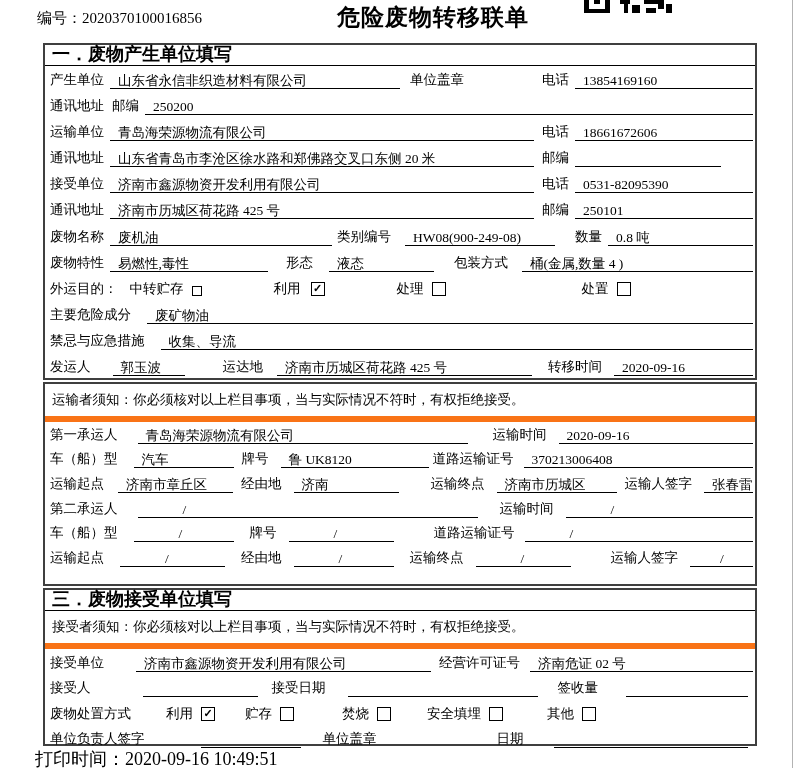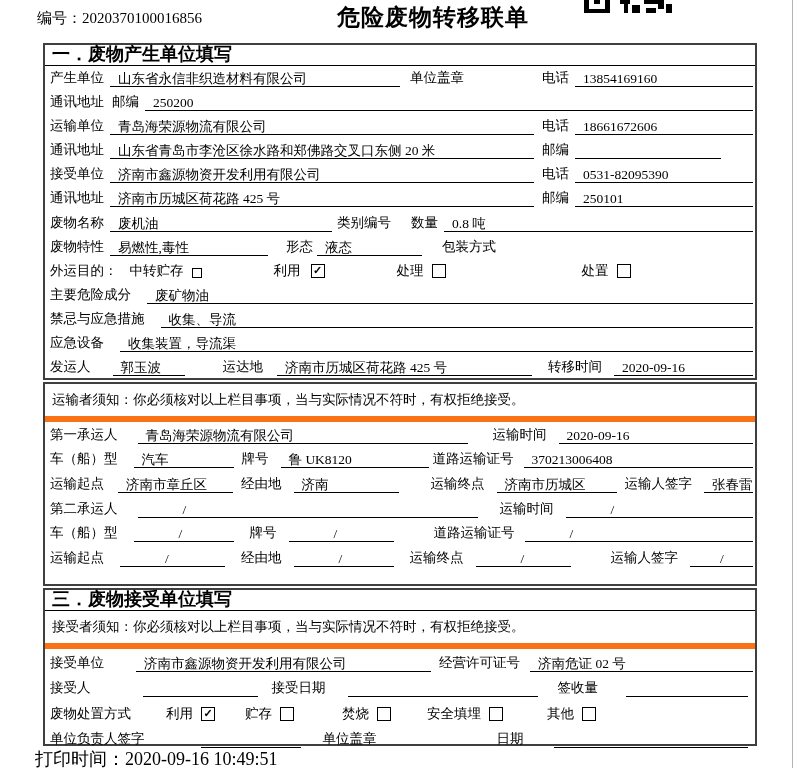--- a/index.html
+++ b/index.html
@@ -96,30 +96,32 @@
         <span class="lbl">通讯地址</span>
         <span class="u" style="width:424px;margin-left:6px">济南市历城区荷花路 425 号</span>
         <span class="lbl" style="margin-left:8px">邮编</span>
         <span class="u fx" style="margin-left:6px">250101</span>
       </div>
 
       <div class="row">
         <span class="lbl">废物名称</span>
         <span class="u" style="width:222px;margin-left:6px">废机油</span>
         <span class="lbl" style="margin-left:5px">类别编号</span>
+        <span class="u" style="width:150px;margin-left:14px">HW08(900-249-08)</span>
         <span class="lbl" style="margin-left:20px">数量</span>
         <span class="u fx" style="margin-left:6px">0.8 吨</span>
       </div>
 
       <div class="row">
         <span class="lbl">废物特性</span>
         <span class="u" style="width:158px;margin-left:6px">易燃性,毒性</span>
         <span class="lbl" style="margin-left:18px">形态</span>
-        <span class="u" style="width:105px;margin-left:4px">液态</span>
+        <span class="u" style="width:105px;margin-left:16px">液态</span>
         <span class="lbl" style="margin-left:20px">包装方式</span>
+        <span class="u fx" style="margin-left:14px">桶(金属,数量 4 )</span>
       </div>
 
       <div class="row">
         <span class="lbl">外运目的：</span>
         <span class="lbl" style="margin-left:12px">中转贮存</span>
         <span class="cb sm" style="margin-left:8px"></span>
         <span class="lbl" style="margin-left:72px">利用</span>
         <span class="cb" style="margin-left:10px">✓</span>
         <span class="lbl" style="margin-left:72px">处理</span>
         <span class="cb" style="margin-left:8px"></span>
@@ -130,24 +132,20 @@
       <div class="row">
         <span class="lbl">主要危险成分</span>
         <span class="u fx" style="margin-left:16px">废矿物油</span>
       </div>
 
       <div class="row">
         <span class="lbl">禁忌与应急措施</span>
         <span class="u fx" style="margin-left:16px">收集、导流</span>
       </div>
 
-      <div class="row">
-        <span class="lbl">应急设备</span>
-        <span class="u fx" style="margin-left:16px">收集装置，导流渠</span>
-      </div>
 
       <div class="row">
         <span class="lbl">发运人</span>
         <span class="u" style="width:72px;margin-left:22px">郭玉波</span>
         <span class="lbl" style="margin-left:38px">运达地</span>
         <span class="u" style="width:255px;margin-left:14px">济南市历城区荷花路 425 号</span>
         <span class="lbl" style="margin-left:16px">转移时间</span>
         <span class="u fx" style="margin-left:12px">2020-09-16</span>
       </div>
 

